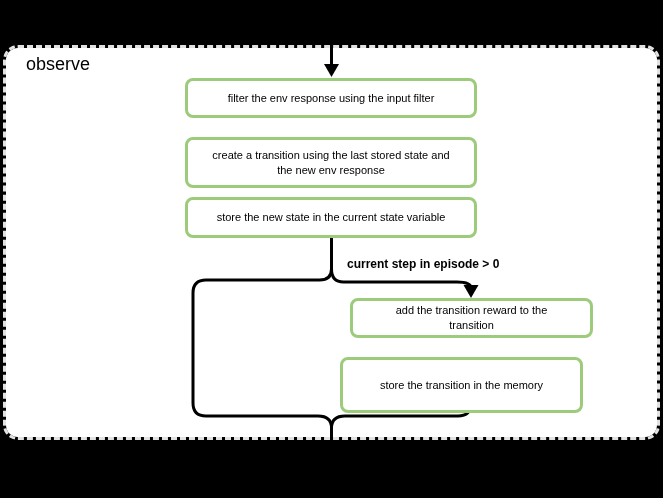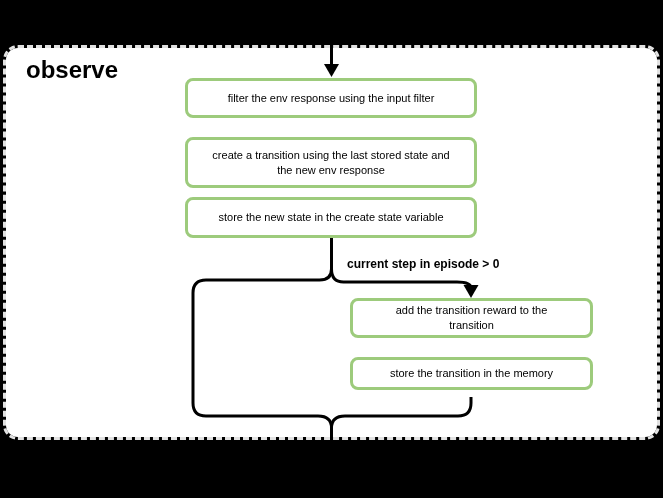--- a/index.html
+++ b/index.html
@@ -14,37 +14,37 @@
   html,body{margin:0;padding:0;background:var(--canvas-bg);}
   body{font-family:"Liberation Sans","DejaVu Sans",sans-serif;}
   .stage{position:relative;width:663px;height:498px;background:var(--canvas-bg);overflow:hidden;}
   .group-container{
     position:absolute;left:3px;top:45px;width:657px;height:395px;
     box-sizing:border-box;background:var(--container-bg);
     border:3px dashed var(--container-border);
     border-radius:15px;background-clip:padding-box;
   }
   .group-title{
-    position:absolute;left:26px;top:59px;
-    font-size:24px;font-weight:bold;color:var(--text);line-height:22px;
+    position:absolute;left:26px;top:53px;
+    font-size:18px;font-weight:normal;color:var(--text);line-height:22px;
   }
   .connectors{position:absolute;left:0;top:0;width:663px;height:498px;pointer-events:none;}
   .connectors path{fill:none;stroke:var(--connector);stroke-width:3px;}
   .connectors polygon{fill:var(--connector);stroke:none;}
   .node{
     position:absolute;box-sizing:border-box;
     background:var(--node-bg);border:3px solid var(--node-border);border-radius:8px;
     display:flex;align-items:center;justify-content:center;text-align:center;
     font-size:11px;line-height:1.35;color:var(--text);padding:0 20px;
   }
   .node-1{left:185px;top:78px;width:292px;height:40px;}
   .node-2{left:185px;top:137px;width:292px;height:51px;}
   .node-3{left:185px;top:197px;width:292px;height:41px;}
   .node-4{left:350px;top:298px;width:243px;height:40px;}
-  .node-5{left:350px;top:357px;width:243px;height:33px;}
+  .node-5{left:340px;top:357px;width:243px;height:56px;}
   .condition-label{
     position:absolute;left:347px;top:257px;
     font-size:12px;font-weight:bold;color:var(--text);line-height:14px;white-space:nowrap;
   }
 </style>
 </head>
 <body>
 
 <div class="stage">
 
@@ -66,21 +66,21 @@
 
     <path d="M471,397 V403 Q471,416 458,416 H345 Q331.5,416 331.5,428"></path>
 
     <path d="M331.5,426 V441"></path>
   </svg>
 
   <div class="node node-1">filter the env response using the input filter</div>
 
   <div class="node node-2">create a transition using the last stored state and the new env response</div>
 
-  <div class="node node-3">store the new state in the create state variable</div>
+  <div class="node node-3">store the new state in the current state variable</div>
 
   <div class="condition-label">current step in episode &gt; 0</div>
 
   <div class="node node-4">add the transition reward to the transition</div>
 
   <div class="node node-5">store the transition in the memory</div>
 
 </div>
 
 </body></html>

